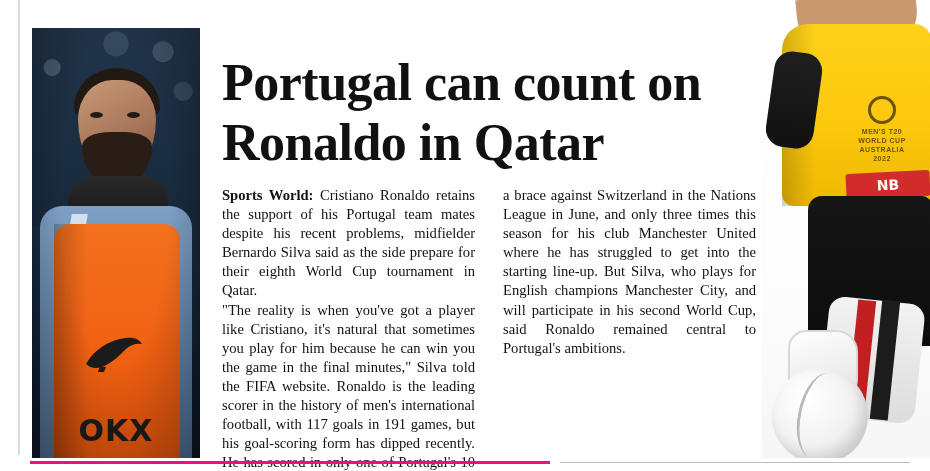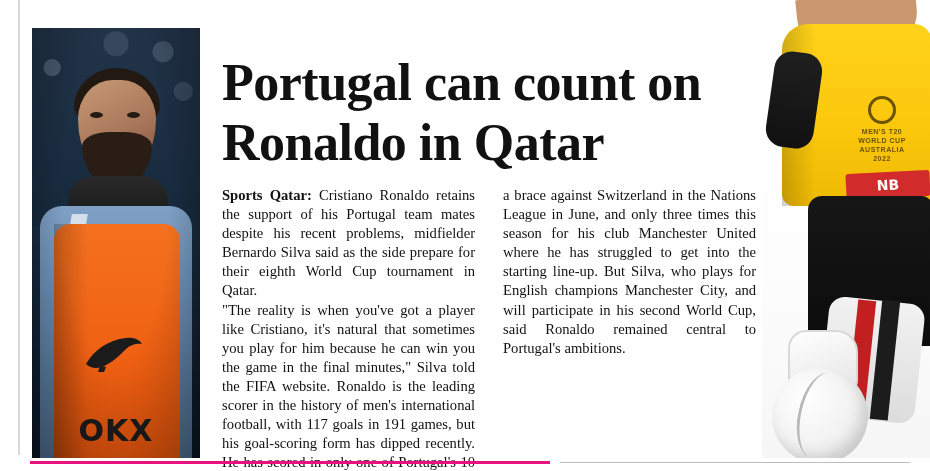--- a/index.html
+++ b/index.html
@@ -362,21 +362,21 @@
       </svg>
     </div>
     <div class="pl-okx">OKX</div>
     <div class="pl-vignette"></div>
   </div>
 
   <h1 class="headline">Portugal can count on Ronaldo in Qatar</h1>
 
   <div class="cols">
     <div class="col">
-      <p><span class="byline">Sports Qatar:</span><span> Cristiano Ronaldo retains the support of his Portugal team mates despite his recent problems, midfielder Bernardo Silva said as the side prepare for their eighth World Cup tournament in Qatar.</span></p>
+      <p><span class="byline">Sports World:</span><span> Cristiano Ronaldo retains the support of his Portugal team mates despite his recent problems, midfielder Bernardo Silva said as the side prepare for their eighth World Cup tournament in Qatar.</span></p>
       <p>"The reality is when you've got a player like Cristiano, it's natural that sometimes you play for him because he can win you the game in the final minutes," Silva told the FIFA website. Ronaldo is the leading scorer in the history of men's international football, with 117 goals in 191 games, but his goal-scoring form has dipped recently.  He has scored in only one of Portugal's 10 games over the last year, netting</p>
     </div>
     <div class="col">
       <p>a brace against Switzerland in the Nations League in June, and only three times this season for his club Manchester United where he has struggled to get into the starting line-up.  But Silva, who plays for English champions Manchester City, and will participate in his second World Cup, said Ronaldo remained central to Portugal's ambitions.</p>
     </div>
   </div>
 
   <div class="photo-right">
     <div class="pr-bg"></div>
     <div class="pr-arm-top"></div>

